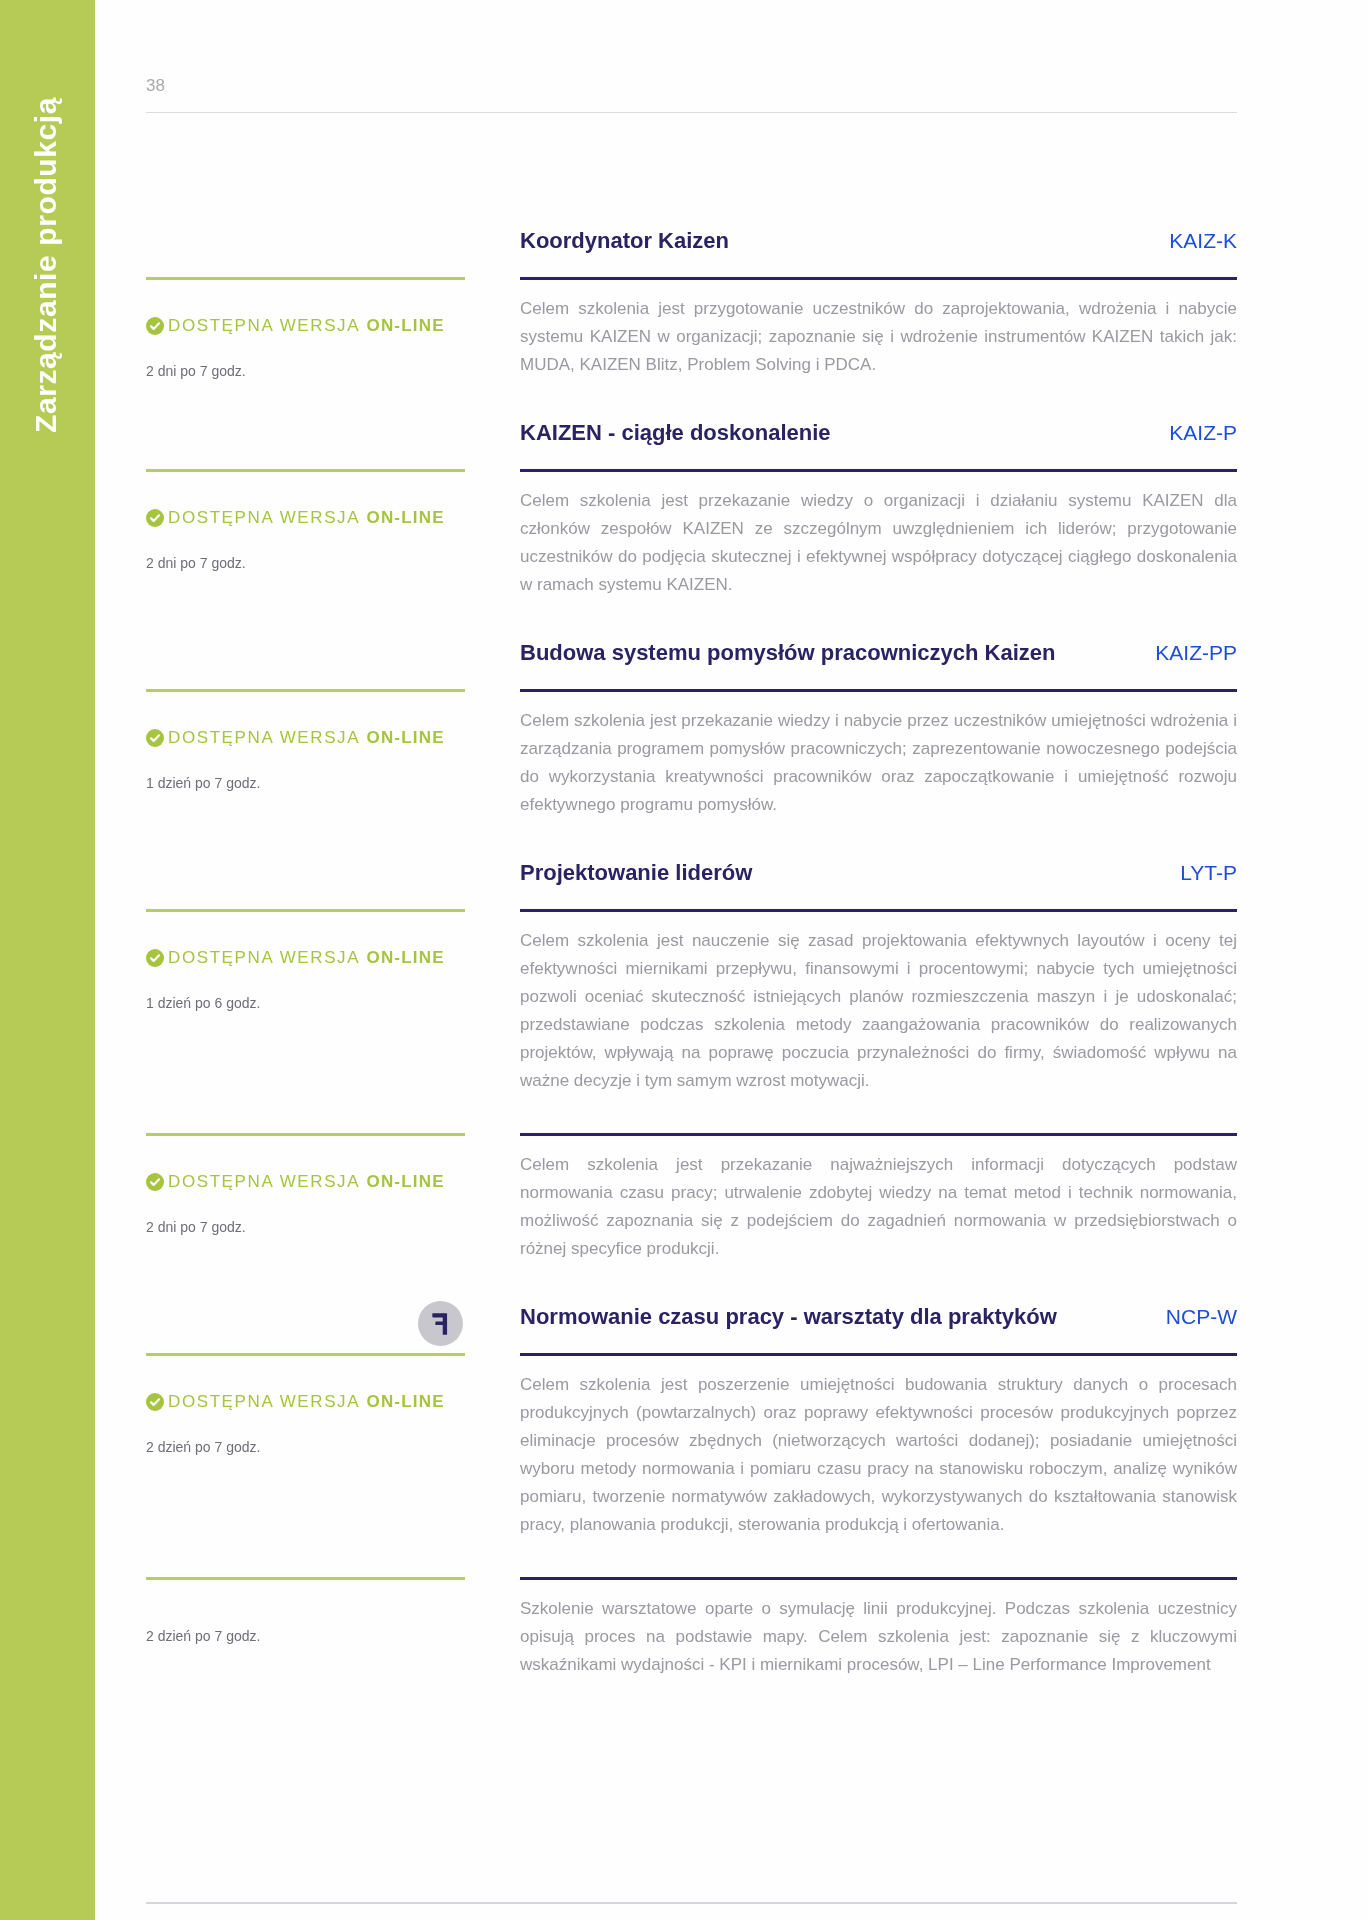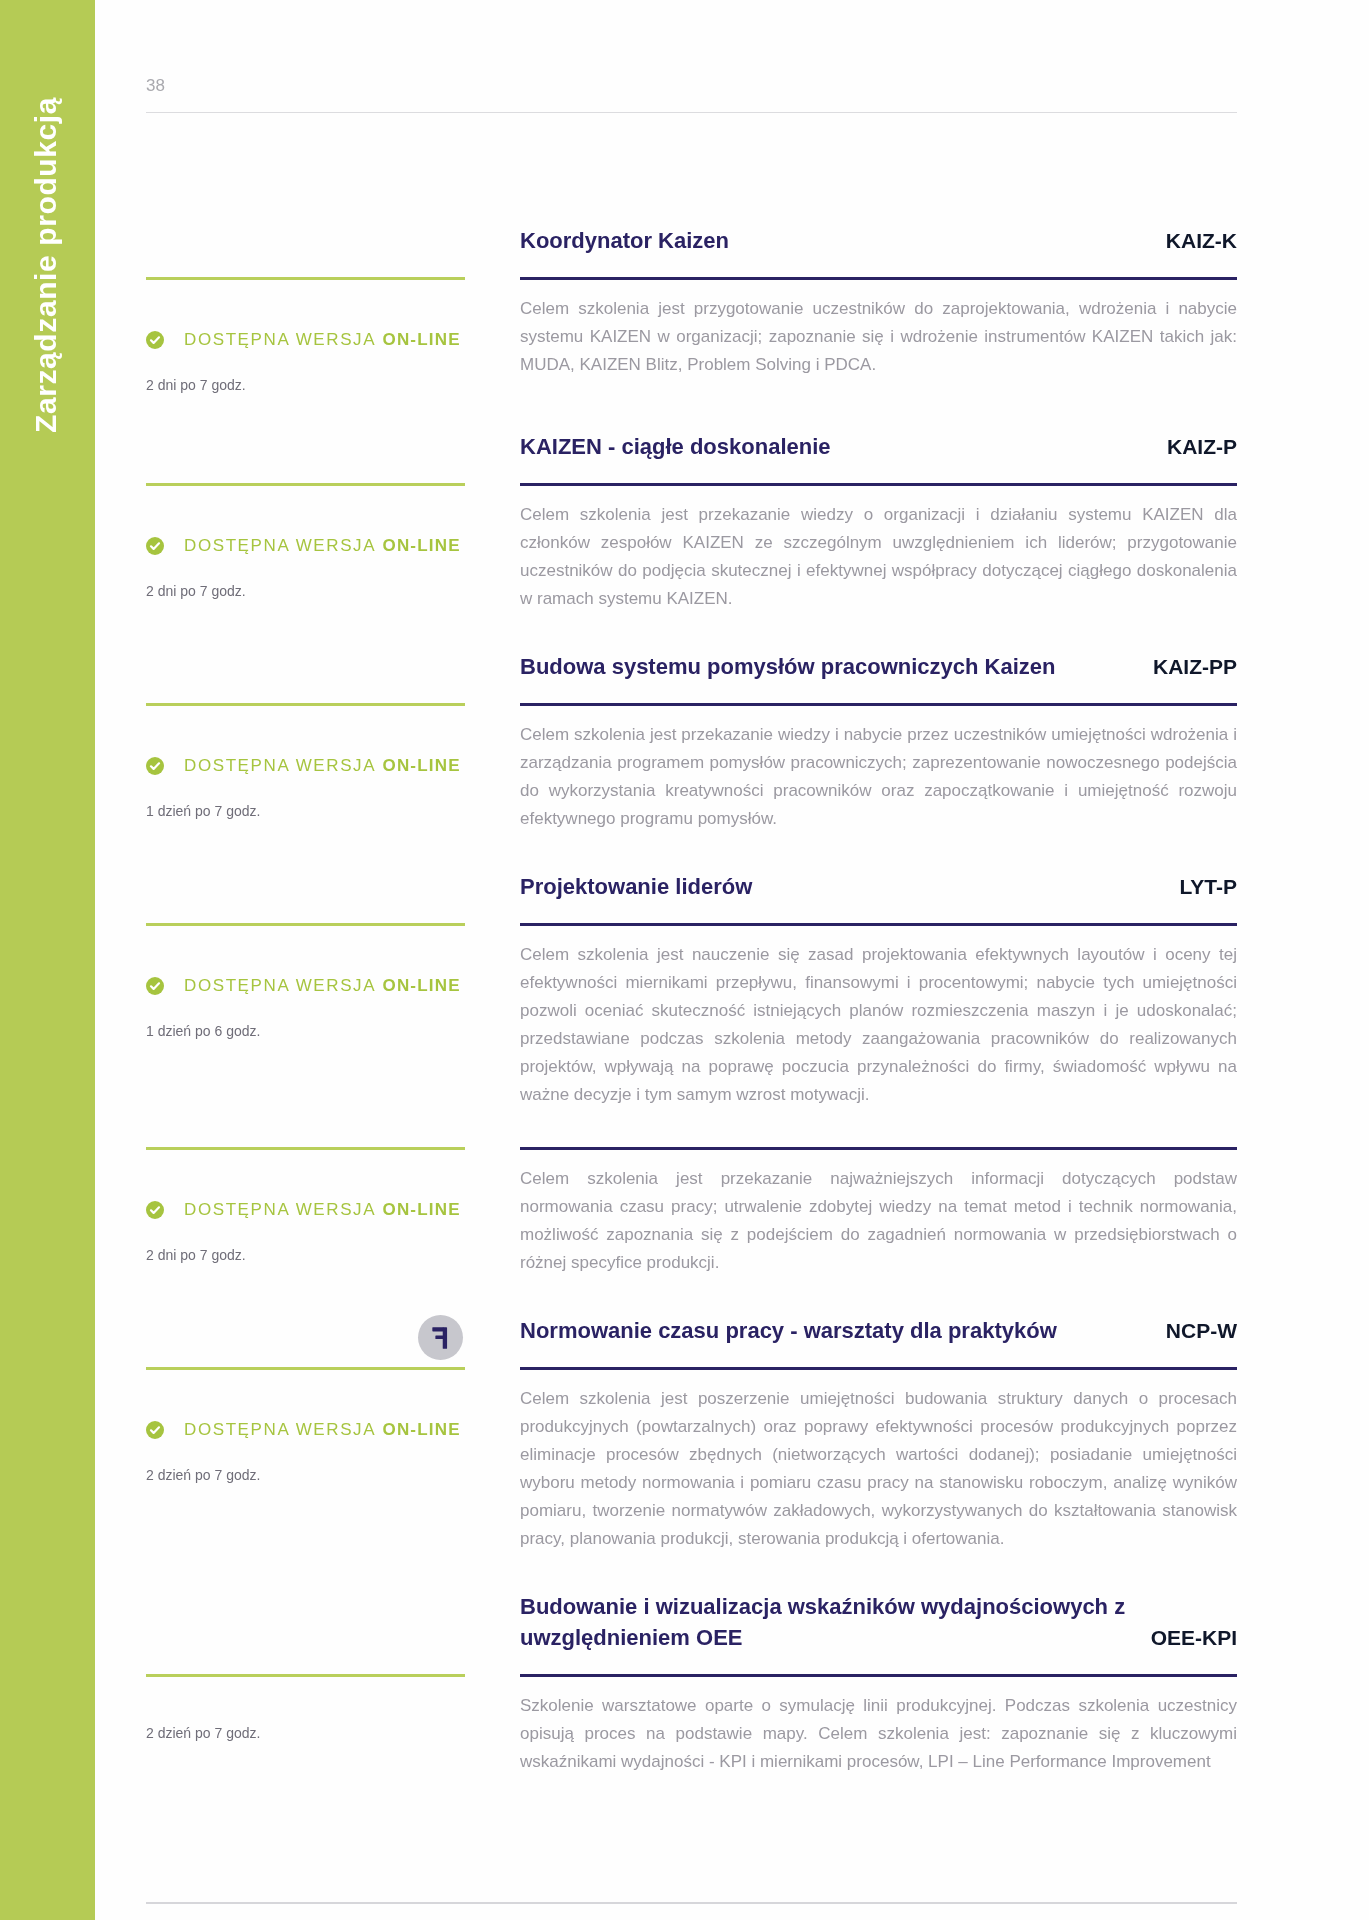--- a/index.html
+++ b/index.html
@@ -16,30 +16,30 @@
   .main{position:absolute;left:146px;top:76px;width:1091px;}
   .page-number{font-size:17px;line-height:20px;color:#a9a9ae;}
   .header-rule{height:1px;background:#dcdcdf;margin-top:16px;}
 
   .sections{margin-top:112px;}
   .section{display:grid;grid-template-columns:319px 717px;column-gap:55px;
     grid-template-rows:auto auto;margin-bottom:38px;}
   .sec-title{grid-column:2;grid-row:1;display:flex;justify-content:space-between;
     align-items:flex-end;margin-bottom:21px;}
   .sec-title h2{margin:0;font-size:22px;line-height:31px;font-weight:bold;color:#2a2263;}
-  .course-code{font-size:21px;line-height:31px;font-weight:bold;color:#0f172a;
+  .course-code{font-size:21px;line-height:31px;font-weight:normal;color:#1d4ed8;
     white-space:nowrap;padding-left:24px;}
   .sec-left{grid-column:1;grid-row:2;position:relative;}
   .sec-body{grid-column:2;grid-row:2;}
   .green-rule{height:3px;background:#b9cf5b;}
   .navy-rule{height:3px;background:#2a2263;}
   .sec-body p{margin:15px 0 0 0;font-size:17px;line-height:28px;color:#9b99a1;
     text-align:justify;}
 
-  .badge-row{margin-top:50px;display:flex;align-items:center;gap:20px;}
+  .badge-row{margin-top:36px;display:flex;align-items:center;gap:4px;}
   .badge-text{font-size:17px;letter-spacing:1.6px;color:#a6c43f;white-space:nowrap;}
   .badge-text b{font-weight:bold;letter-spacing:1.2px;}
   .check-icon{flex:none;display:inline-flex;}
   .duration{margin-top:27px;font-size:14px;color:#6f6d78;}
   .duration.no-badge-offset{margin-top:48px;}
 
   .tool-icon-circle{position:absolute;top:-52px;right:2px;width:45px;height:45px;
     border-radius:50%;background:#c7c7cd;display:flex;align-items:center;justify-content:center;}
 
   .footer-rule{position:absolute;left:146px;width:1091px;bottom:16px;height:2px;background:#d6d6da;}
@@ -218,24 +218,20 @@
       <div class="duration">2 dzień po 7 godz.</div>
     </div>
 
     <div class="sec-body">
       <div class="navy-rule"></div>
       <p>Celem szkolenia jest poszerzenie umiejętności budowania struktury danych o procesach produkcyjnych (powtarzalnych) oraz poprawy efektywności procesów produkcyjnych poprzez eliminacje procesów zbędnych (nietworzących wartości dodanej); posiadanie umiejętności wyboru metody normowania i pomiaru czasu pracy na stanowisku roboczym, analizę wyników pomiaru, tworzenie normatywów zakładowych, wykorzystywanych do kształtowania stanowisk pracy, planowania produkcji, sterowania produkcją i ofertowania.</p>
     </div>
   </section>
 
   <section class="section">
-    <div class="sec-title">
-      <h2>Budowanie i wizualizacja wskaźników wydajnościowych z uwzględnieniem OEE</h2>
-      <span class="course-code">OEE-KPI</span>
-    </div>
 
     <div class="sec-left">
 
       <div class="green-rule"></div>
 
       <div class="duration no-badge-offset">2 dzień po 7 godz.</div>
     </div>
 
     <div class="sec-body">
       <div class="navy-rule"></div>

